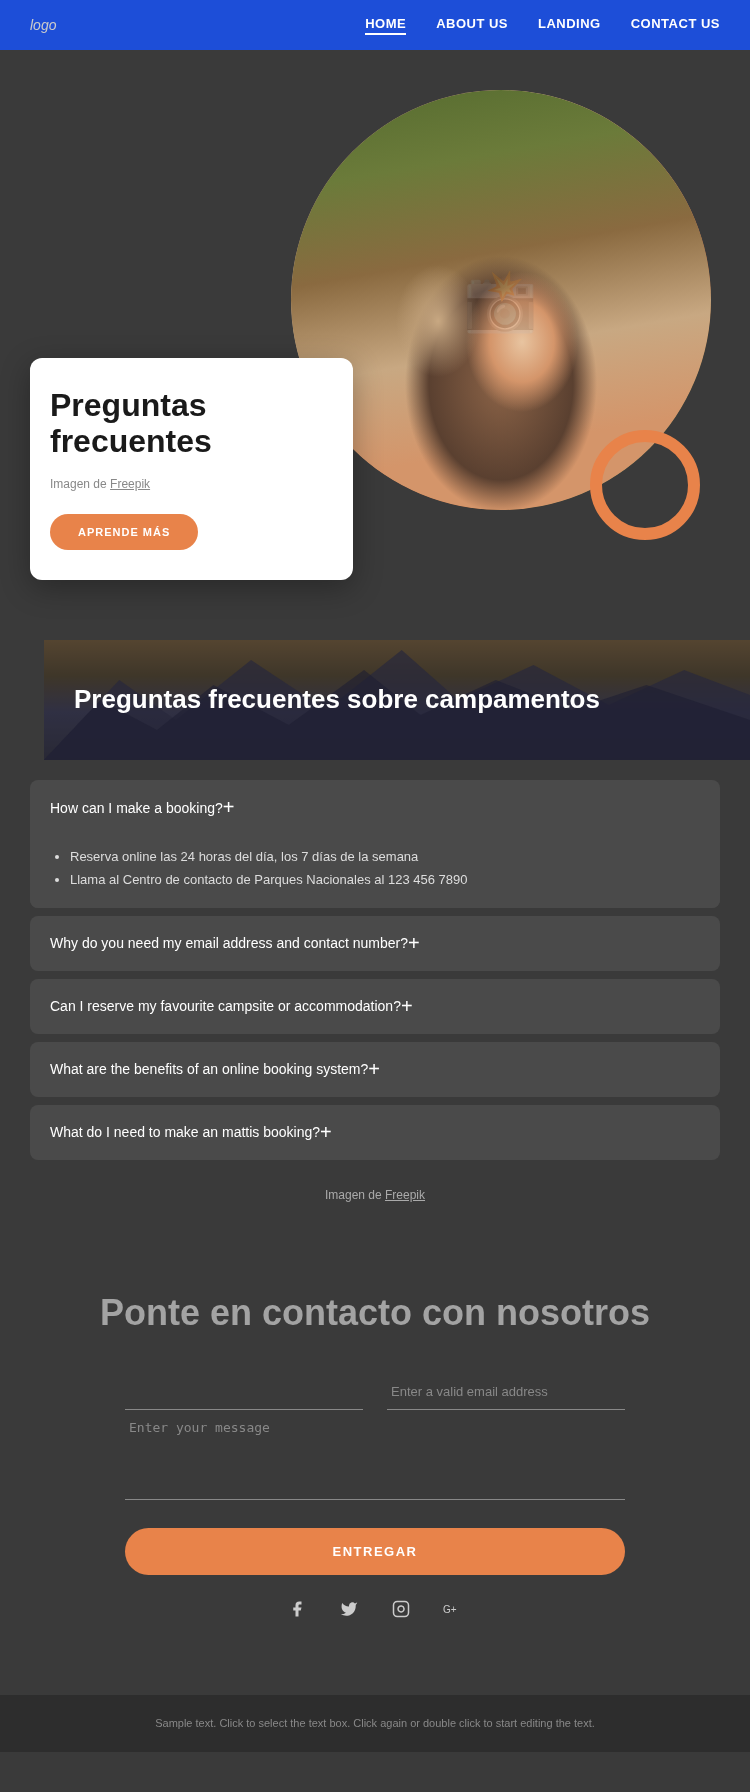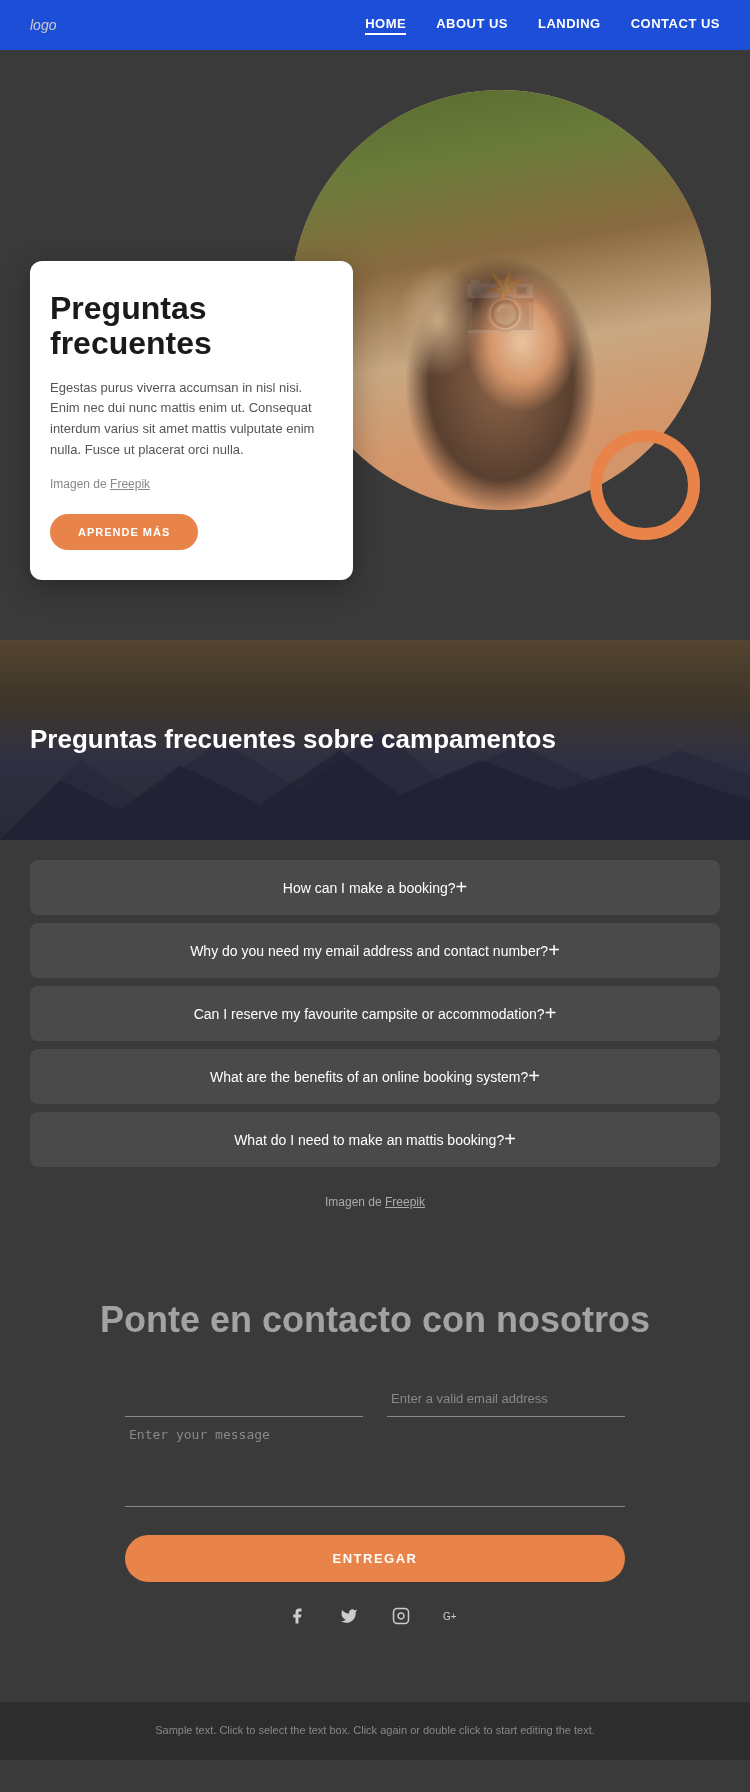--- a/index.html
+++ b/index.html
@@ -133,25 +133,26 @@
       font-size: 11px;
       font-weight: 700;
       letter-spacing: 1px;
       cursor: pointer;
       text-transform: uppercase;
     }
 
     
     .faq-banner {
       position: relative;
-      height: 200px;
+      height: 120px;
       overflow: hidden;
       display: flex;
       align-items: center;
       padding: 0 30px;
+      margin-left: 44px;
     }
     .faq-banner-bg {
       position: absolute;
       inset: 0;
       background: linear-gradient(to bottom, #8B6830 0%, #5a4820 30%, #3a3a5a 60%, #2a2a3a 100%);
     }
     .faq-banner-overlay {
       position: absolute;
       inset: 0;
       background: rgba(40,40,50,0.55);
@@ -173,21 +174,21 @@
 
     .faq-item {
       background: #4a4a4a;
       border-radius: 8px;
       margin-bottom: 8px;
       overflow: hidden;
     }
     .faq-header {
       display: flex;
       align-items: center;
-      justify-content: center;
+      justify-content: flex-start;
       padding: 16px 20px;
       cursor: pointer;
       color: #fff;
       font-size: 14px;
     }
     .faq-header .plus-icon {
       font-size: 20px;
       color: #fff;
       font-weight: 300;
     }
@@ -326,21 +327,20 @@
     <a class="nav-link" href="#">LANDING</a>
     <a class="nav-link" href="#">CONTACT US</a>
   </div>
 </nav>
 
 <section class="hero-section">
   <div class="hero-circle-img"></div>
   <div class="hero-orange-circle"></div>
   <div class="hero-card">
     <h1>Preguntas frecuentes</h1>
-    <p>Egestas purus viverra accumsan in nisl nisi. Enim nec dui nunc mattis enim ut. Consequat interdum varius sit amet mattis vulputate enim nulla. Fusce ut placerat orci nulla.</p>
     <p class="image-credit">
       <span>Imagen de</span> <a href="#">Freepik</a>
     </p>
     <button class="learn-more-btn">APRENDE MÁS</button>
   </div>
 </section>
 
 <div class="faq-banner">
   <div class="faq-banner-bg"></div>
   <div class="faq-banner-overlay"></div>
@@ -351,20 +351,26 @@
   <h2>Preguntas frecuentes sobre campamentos</h2>
 </div>
 
 <section class="faq-section">
 
   <div class="faq-item">
     <div class="faq-header">
       <span>How can I make a booking?</span>
       <span class="plus-icon">+</span>
     </div>
+    <div class="faq-content">
+      <ul>
+        <li>Reserva online las 24 horas del día, los 7 días de la semana</li>
+        <li>Llama al Centro de contacto de Parques Nacionales al 123 456 7890</li>
+      </ul>
+    </div>
   </div>
 
   <div class="faq-item">
     <div class="faq-header">
       <span>Why do you need my email address and contact number?</span>
       <span class="plus-icon">+</span>
     </div>
   </div>
 
   <div class="faq-item">

